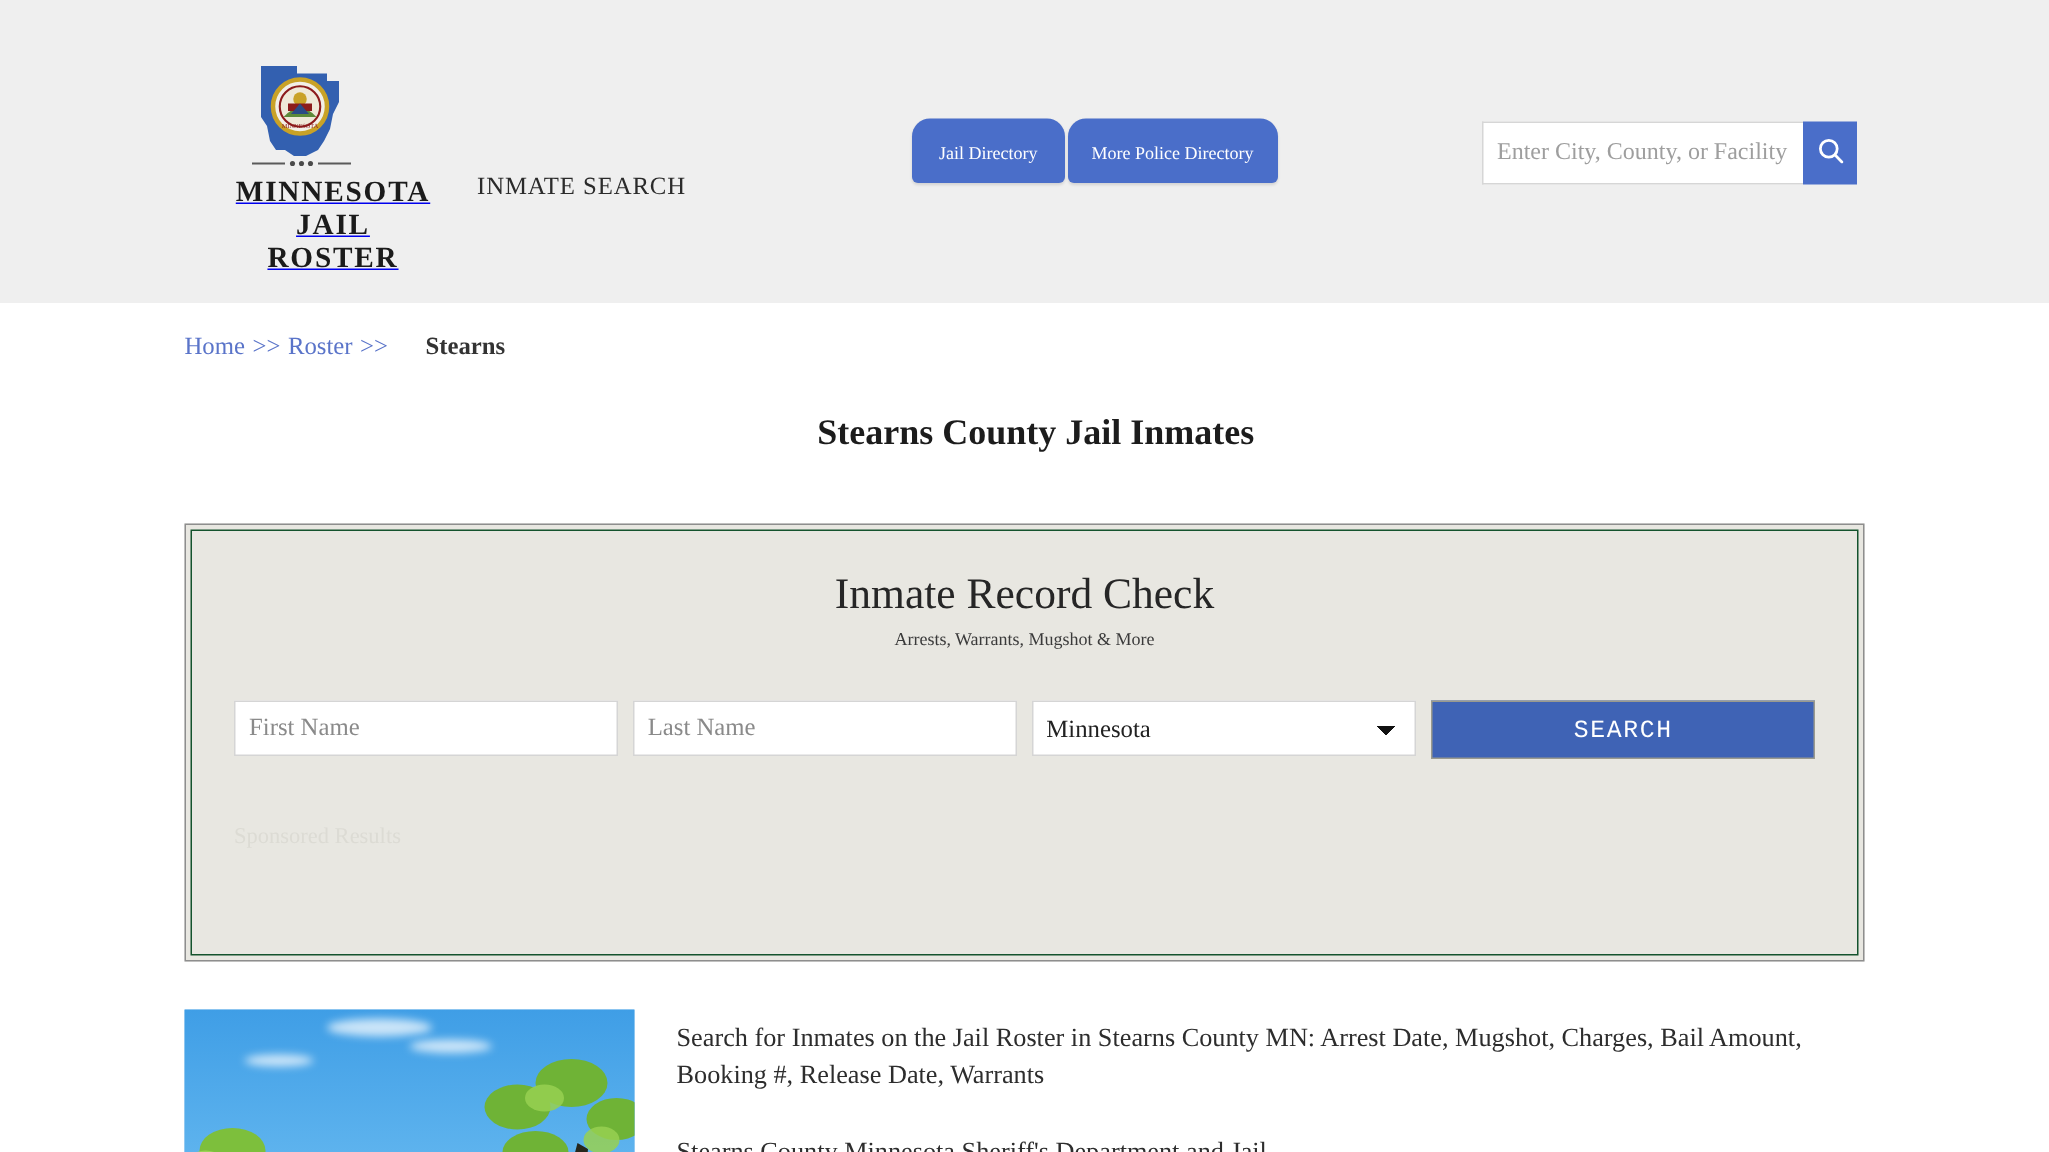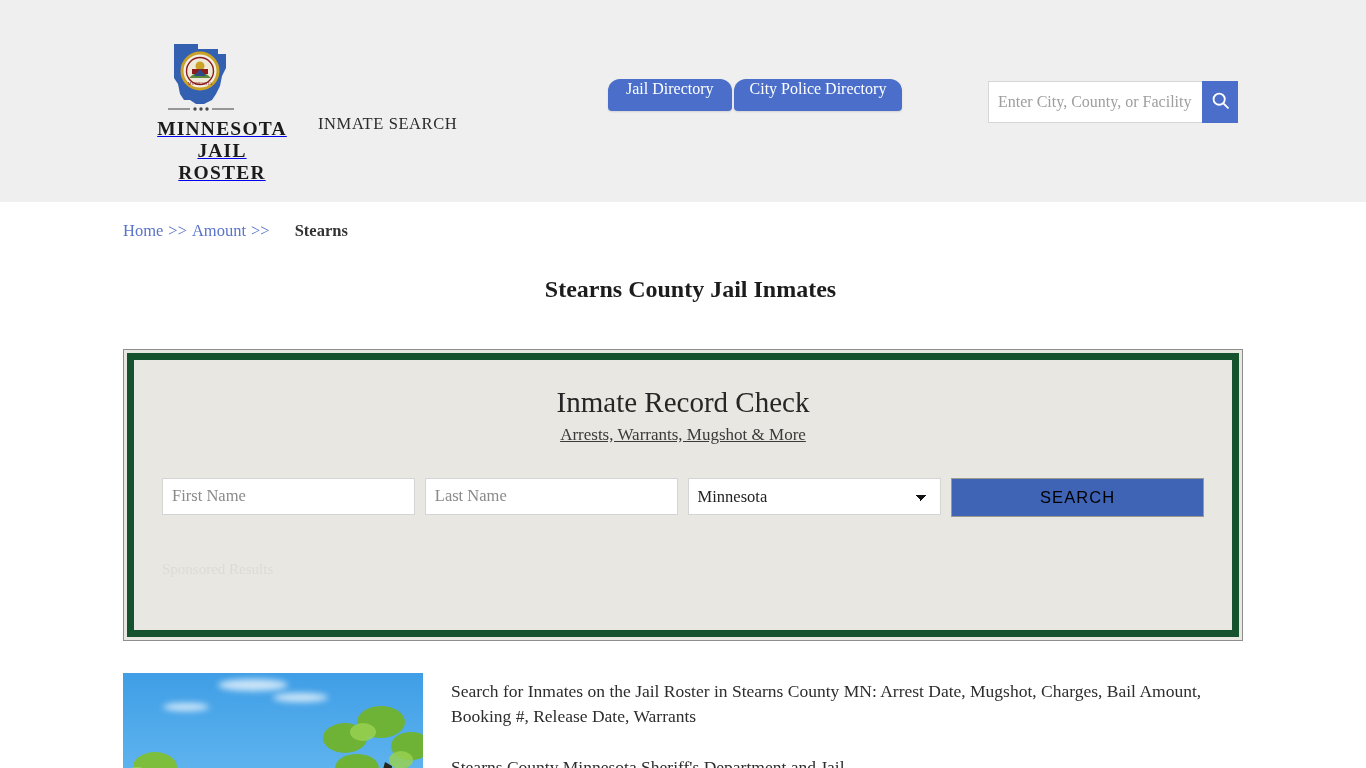--- a/index.html
+++ b/index.html
@@ -68,23 +68,23 @@
     position: absolute;
     left: 485px;
     top: 79px;
     display: flex;
     align-items: flex-end;
     gap: 2px;
   }
   .nav-tab {
     background: #4a6ec9;
     color: #ffffff;
-    font-size: 16px;
-    font-family: "Liberation Serif", "DejaVu Serif", serif;
-    padding: 1px 18px 13px 18px;
+    font-size: 12px;
+    font-family: "Liberation Serif", "DejaVu Serif", serif;
+    padding: 17px 18px 13px 18px;
     border-radius: 12px 12px 4px 4px;
     text-decoration: none;
     white-space: nowrap;
     line-height: 1.1;
     box-shadow: 0 1px 2px rgba(0,0,0,0.12);
     cursor: pointer;
   }
   .nav-tab.second { padding-left: 16px; padding-right: 16px; }
 
   
@@ -151,39 +151,38 @@
   .record-panel {
     width: 1120px;
     margin: 46px auto 0 auto;
     background: #e8e7e1;
     border: 1px solid #8e8e8e;
     padding: 3px;
     height: 292px;
     position: relative;
   }
   .record-panel-inner {
-    border: 7px solid #14532d;
+    border: 1px solid #14532d;
     height: 100%;
     padding: 25px 28px 0 28px;
   }
   .panel-title {
     text-align: center;
     font-size: 29px;
     color: #262626;
     font-family: "Liberation Serif", "DejaVu Serif", serif;
     line-height: 1.2;
     margin: 0;
   }
   .panel-sub {
     text-align: center;
-    font-size: 17px;
+    font-size: 12px;
     color: #3a3a3a;
     margin: 5px 0 0 0;
     font-family: "Liberation Serif", "DejaVu Serif", serif;
-    text-decoration: underline;
   }
   .panel-form {
     display: flex;
     gap: 10px;
     margin-top: 33px;
     align-items: stretch;
   }
   .panel-form .fld {
     background: #fff;
     border: 1px solid #d5d5d5;
@@ -212,24 +211,24 @@
     background-image: linear-gradient(45deg, transparent 50%, #111 50%), linear-gradient(135deg, #111 50%, transparent 50%);
     background-position: calc(100% - 19px) 16px, calc(100% - 13px) 16px;
     background-size: 6px 6px, 6px 6px;
     background-repeat: no-repeat;
     cursor: pointer;
   }
   .btn-search {
     width: 257px;
     background: #3f63b5;
     border: 1px solid #9a9a8e;
-    color: #000000;
+    color: #ffffff;
     font-size: 16.5px;
     letter-spacing: 1.1px;
-    font-family: Liberation Sans, sans-serif;
+    font-family: Liberation Mono, monospace;
     height: 39px;
     cursor: pointer;
   }
   .sponsored {
     margin-top: 44px;
     font-size: 15px;
     color: #dcdbd4;
     font-family: "Liberation Serif", "DejaVu Serif", serif;
   }
 
@@ -310,40 +309,40 @@
       <span class="logo-word">
         <span class="l1">MINNESOTA</span>
         <span class="l2">JAIL ROSTER</span>
       </span>
     </a>
 
     <div class="inmate-search-label">INMATE SEARCH</div>
 
     <nav class="nav-tabs">
       <a class="nav-tab" href="#">Jail Directory</a>
-      <a class="nav-tab second" href="#">City Police Directory</a>
+      <a class="nav-tab second" href="#">More Police Directory</a>
     </nav>
 
     <div class="header-search">
       <input type="text" placeholder="Enter City, County, or Facility" style="">
       <button class="search-btn">
         <span>
           <svg width="21" height="21" viewBox="0 0 24 24" fill="none" stroke="#ffffff" stroke-width="2.1" stroke-linecap="round">
             <circle cx="10.5" cy="10.5" r="6.4"></circle>
             <line x1="15.3" y1="15.3" x2="20.5" y2="20.5"></line>
           </svg>
         </span>
       </button>
     </div>
 
   </div>
 </header>
 
 <div class="breadcrumb">
-  <a href="#">Home</a><span class="sep">&gt;&gt;</span><a href="#">Amount</a><span class="sep">&gt;&gt;</span><span class="current">Stearns</span>
+  <a href="#">Home</a><span class="sep">&gt;&gt;</span><a href="#">Roster</a><span class="sep">&gt;&gt;</span><span class="current">Stearns</span>
 </div>
 
 <h1 class="page-title">Stearns County Jail Inmates</h1>
 
 <section class="record-panel">
   <div class="record-panel-inner">
 
     <div class="panel-title">Inmate Record Check</div>
     <div class="panel-sub">Arrests, Warrants, Mugshot &amp; More</div>
 

